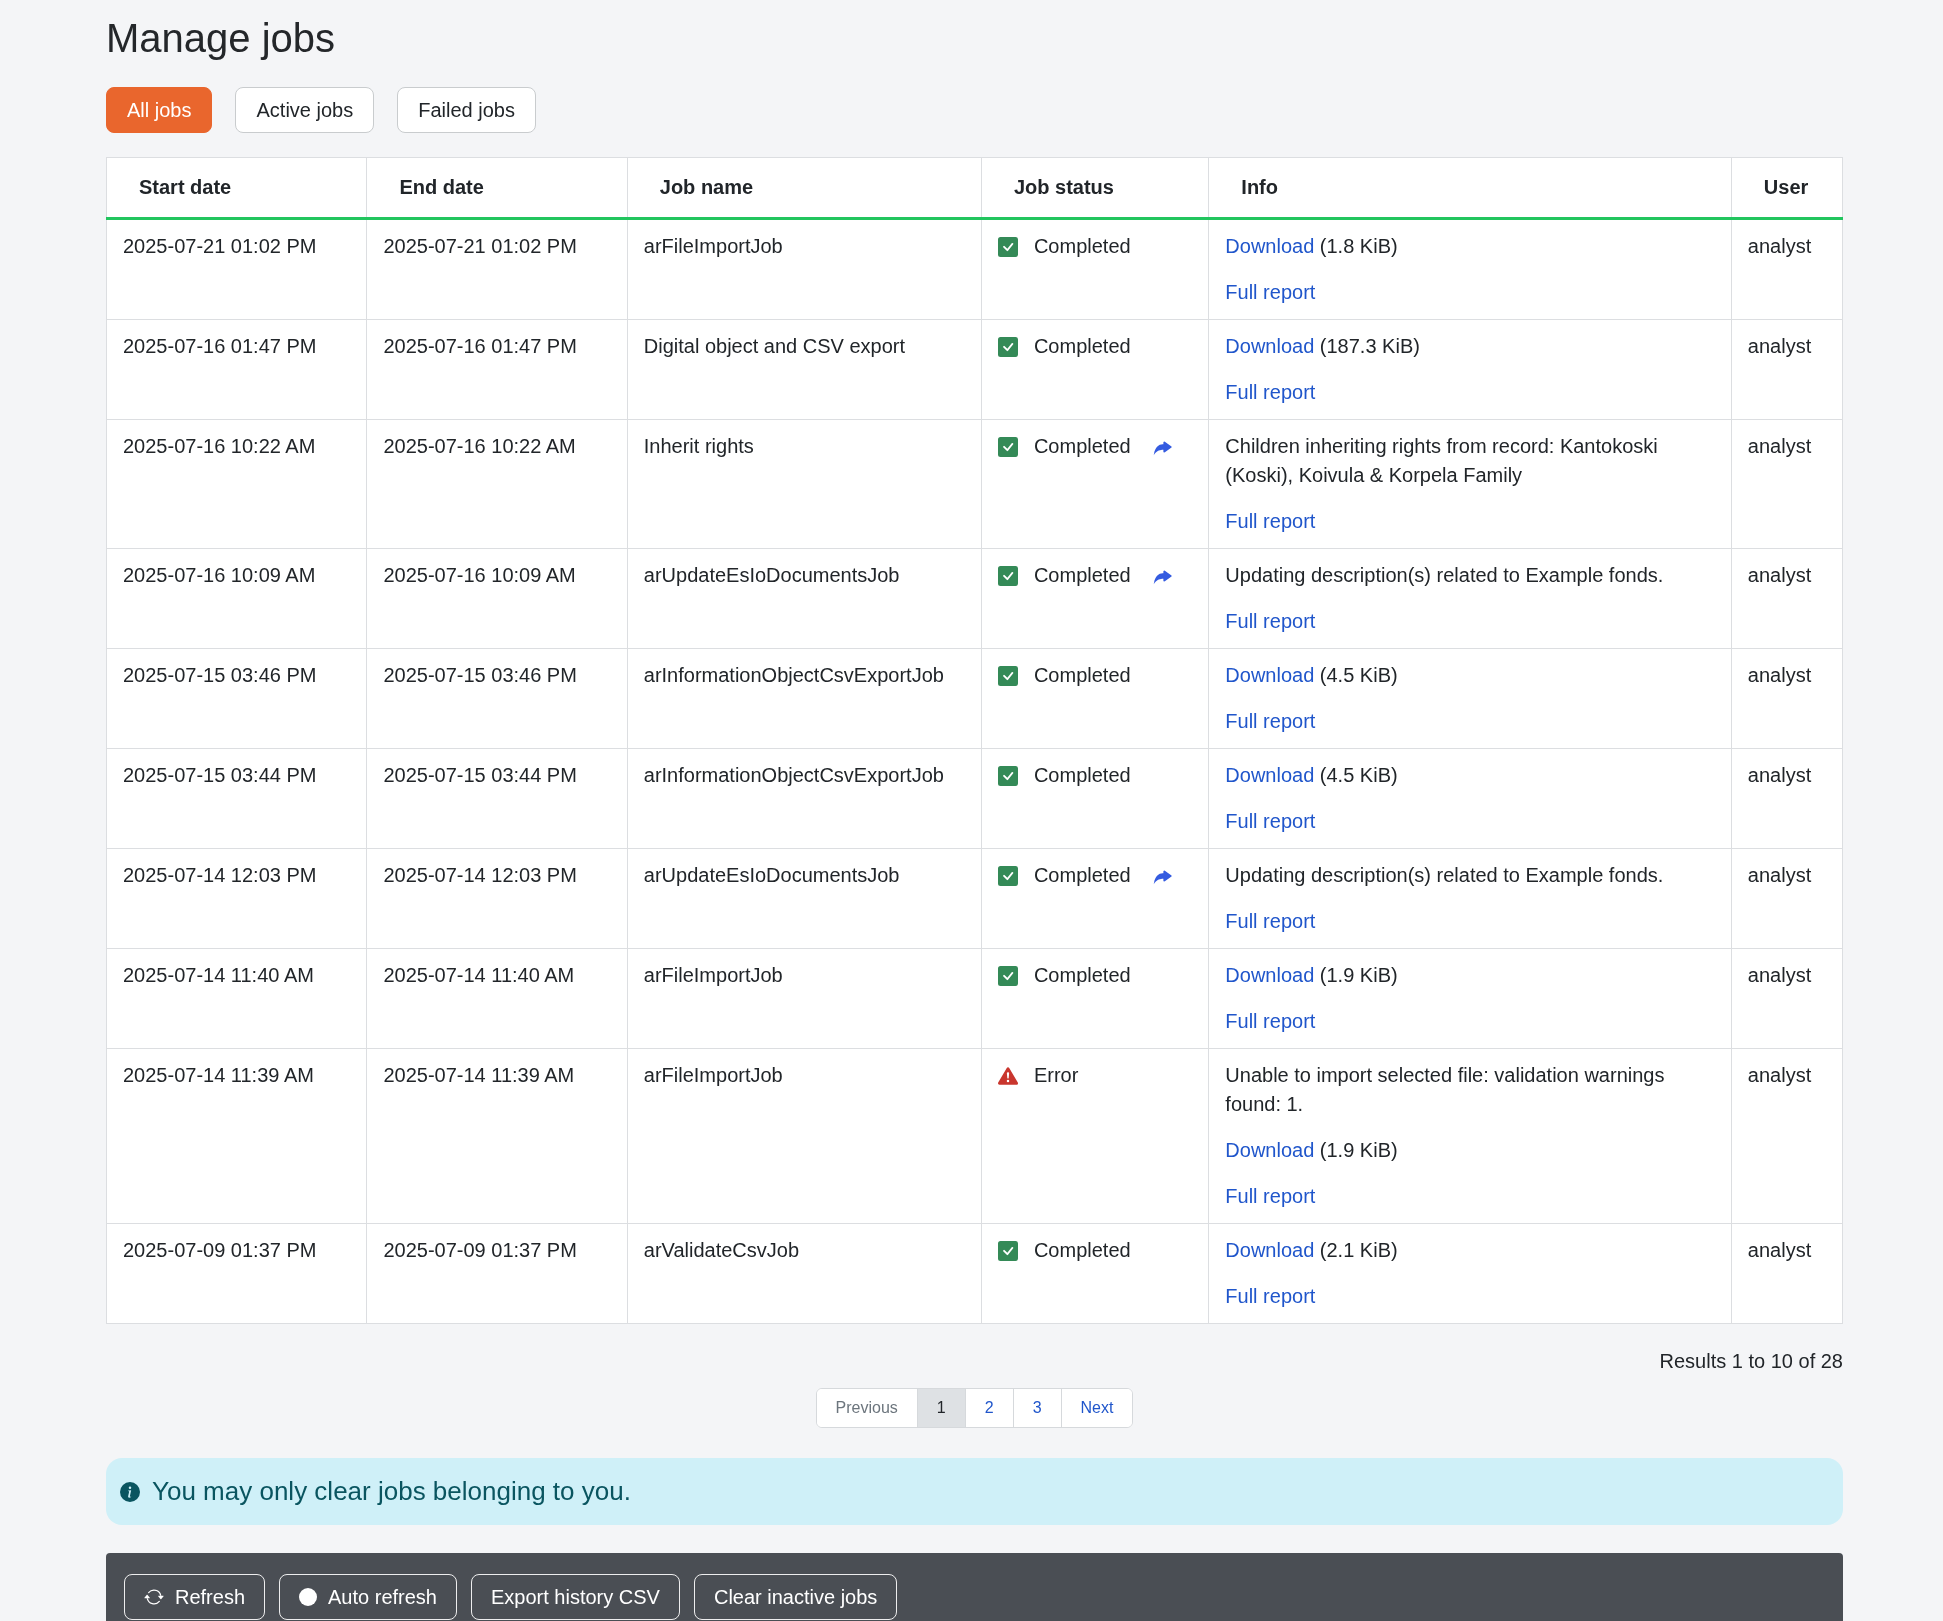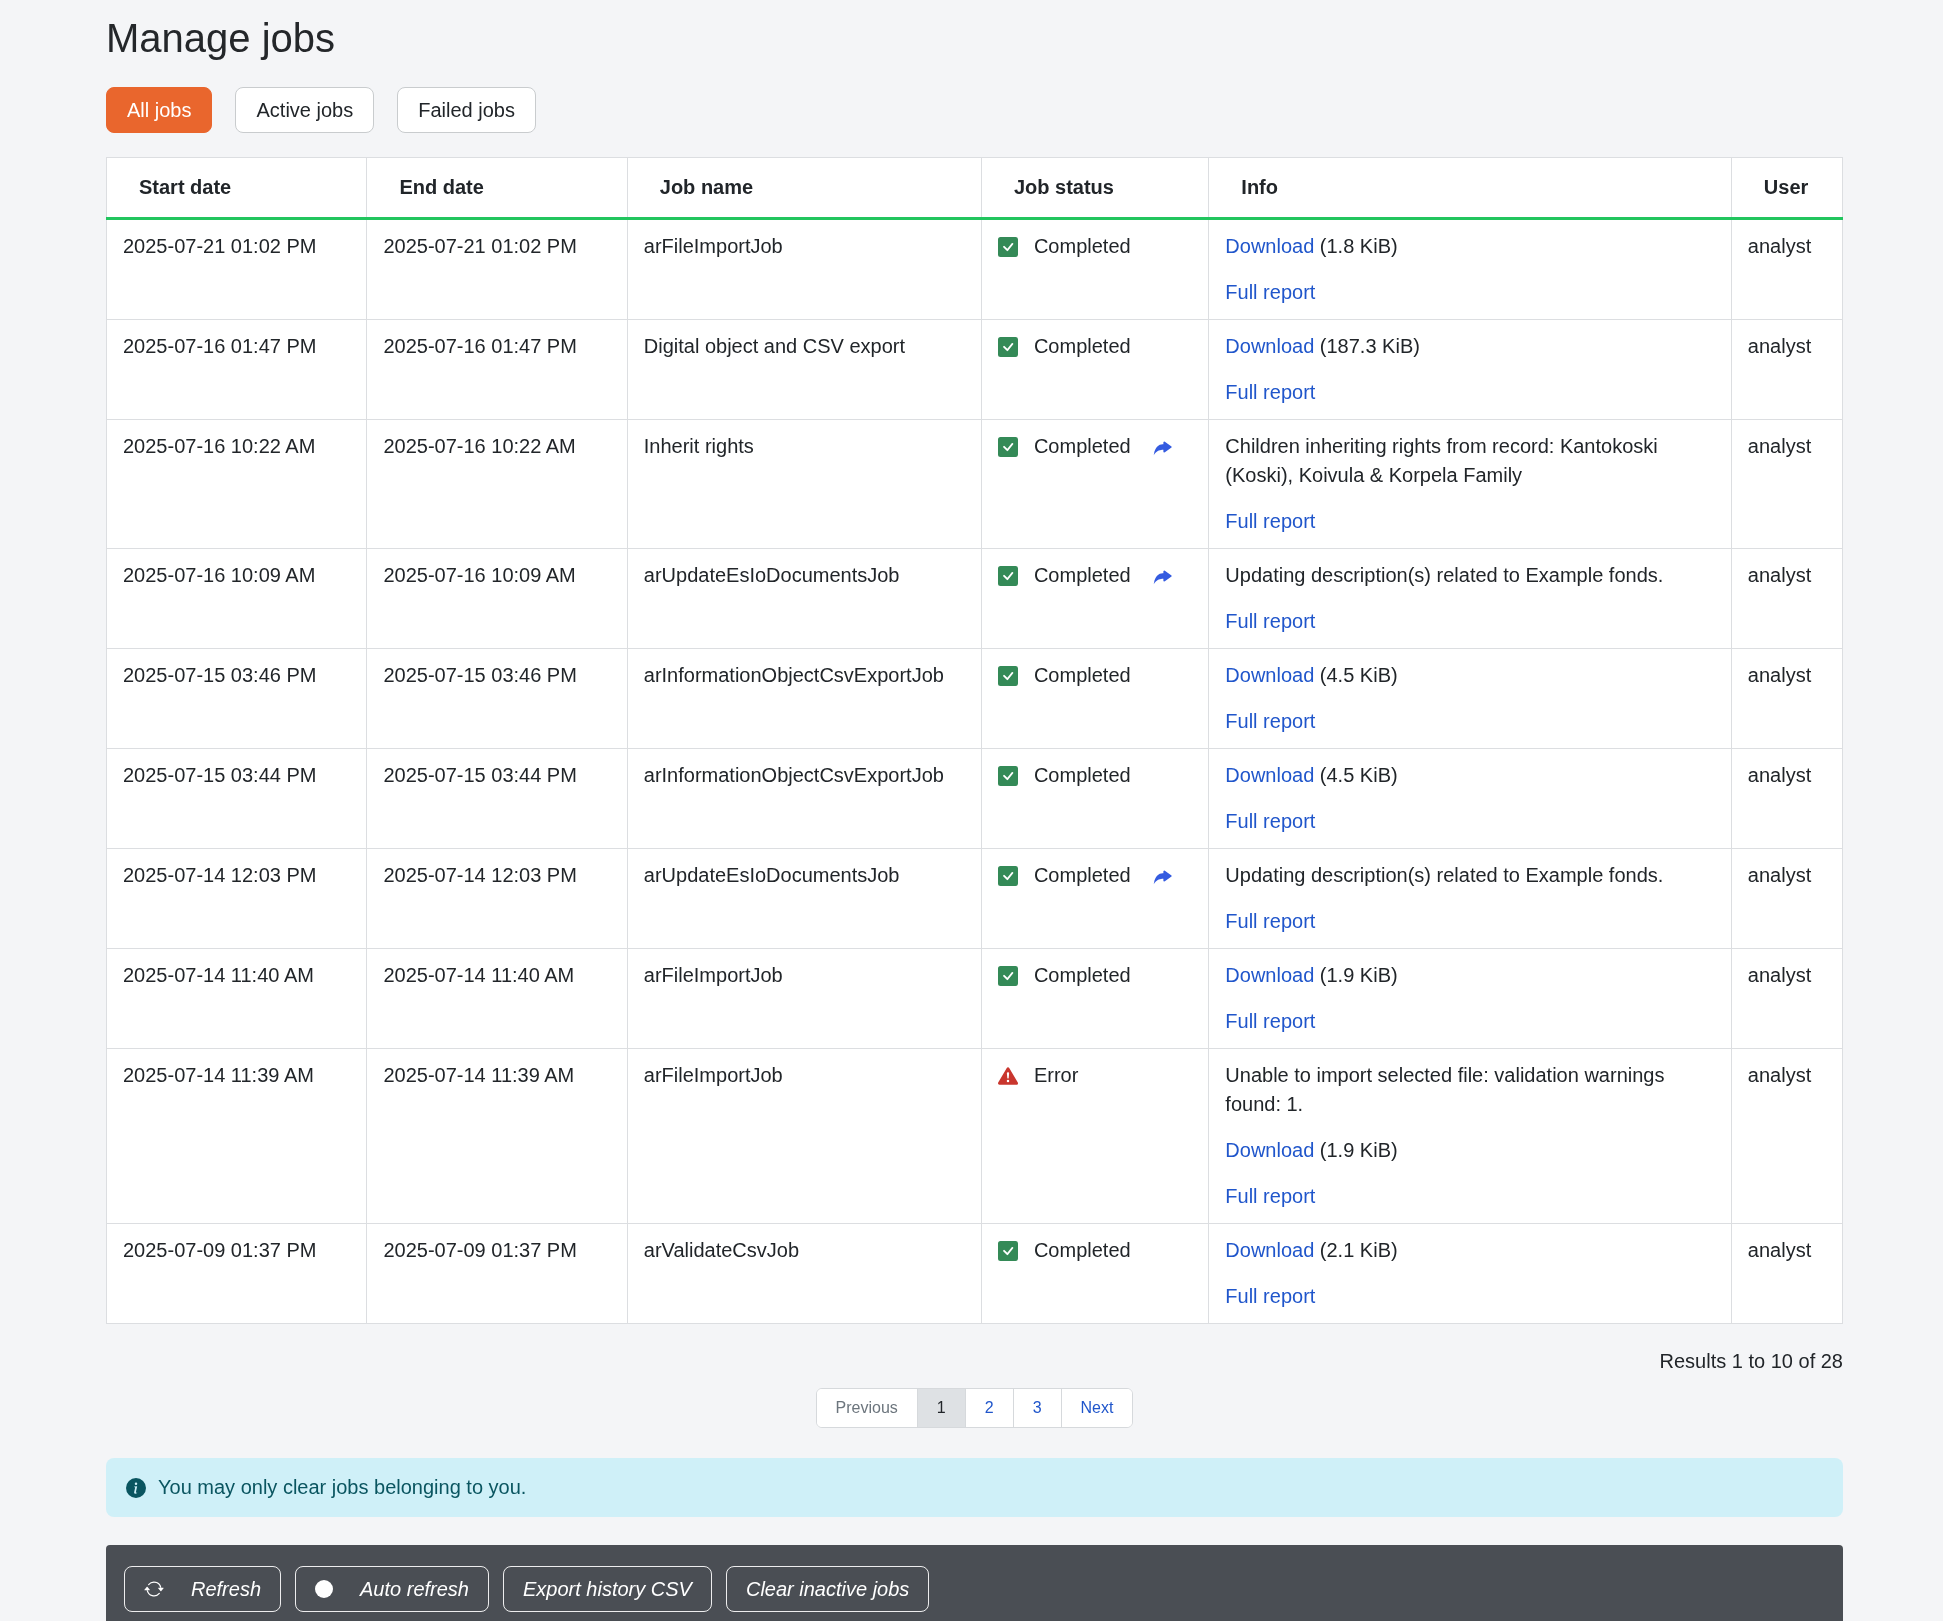--- a/index.html
+++ b/index.html
@@ -90,26 +90,26 @@
   }
   .page-item:first-child { border-left: none; }
   .page-item.disabled { color: #6c757d; cursor: default; }
   .page-item.current { background: #dee1e4; color: #212529; cursor: default; }
 
   
   .alert-info {
     margin-top: 30px;
     background: #cff0f8;
     color: #0a5560;
-    border-radius: 8px;
-    padding: 18px 20px;
+    border-radius: 16px;
+    padding: 18px 14px;
     display: flex;
     align-items: center;
     gap: 12px;
-    font-size: 20px;
+    font-size: 26px;
   }
   .alert-info .icon { display: inline-flex; flex: 0 0 auto; }
 
   
   .toolbar {
     margin-top: 28px;
     background: #4a4e54;
     border-radius: 4px;
     padding: 21px 18px;
     display: flex;
@@ -118,24 +118,23 @@
   .toolbar-btn {
     font-family: inherit;
     font-size: 20px;
     color: #fff;
     background: transparent;
     border: 1px solid rgba(255,255,255,0.9);
     border-radius: 8px;
     padding: 9px 19px;
     display: inline-flex;
     align-items: center;
-    gap: 27px;
+    gap: 11px;
     cursor: pointer;
     line-height: 1.3;
-    font-style: italic;
   }
   .toolbar-btn .icon { display: inline-flex; }
   .dot { width: 18px; height: 18px; border-radius: 50%; background: #fff; display: inline-block; }
 </style>
 </head>
 <body>
 
 <div class="container">
 
   <h1 class="page-title">Manage jobs</h1>

